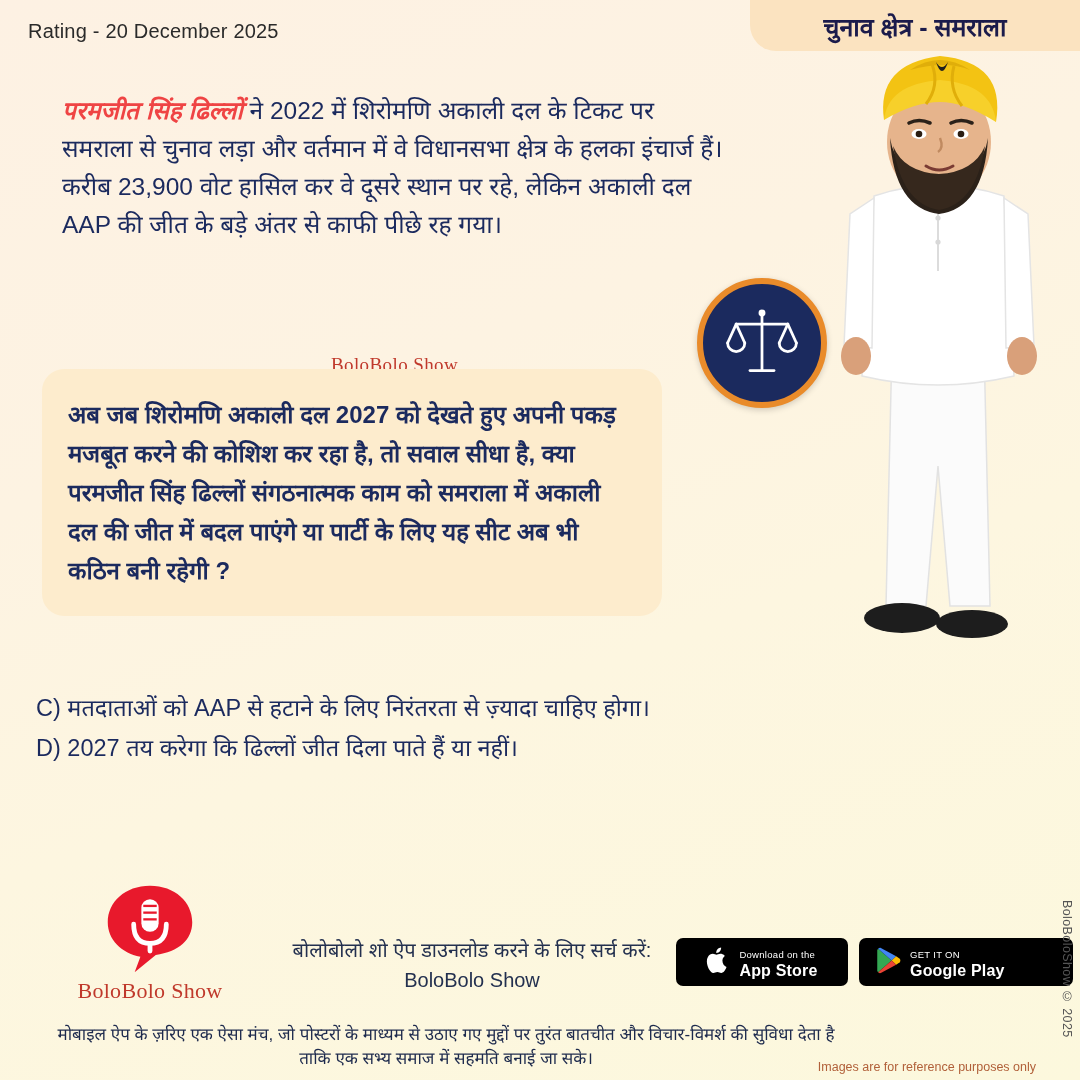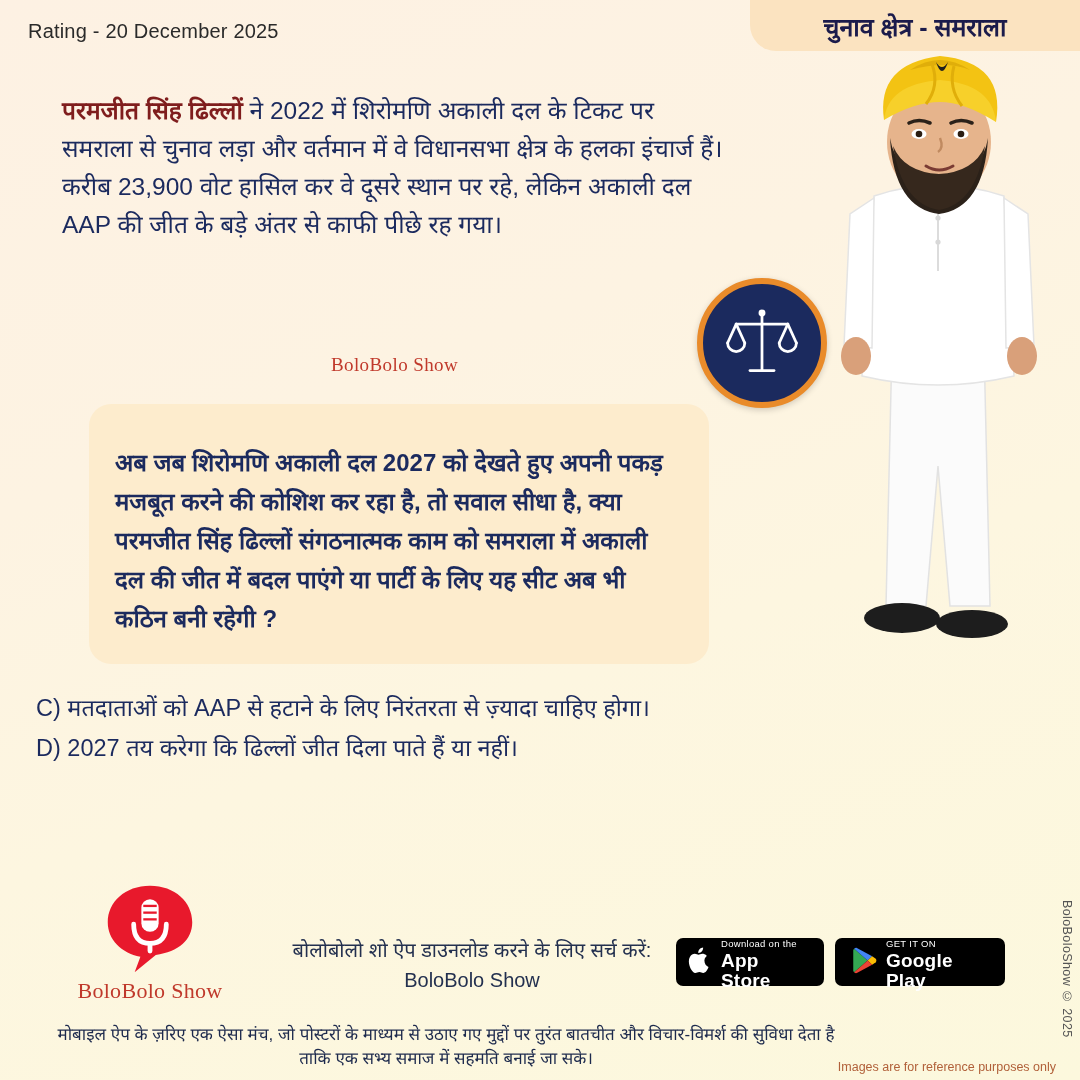--- a/index.html
+++ b/index.html
@@ -42,21 +42,21 @@
   .intro-block {
     position: absolute;
     top: 92px; left: 62px;
     width: 665px;
   }
   .intro-text {
     font-size: 24.5px;
     line-height: 1.55;
     color: #1b2a5e;
   }
-  .intro-text b { font-weight: bold; color: #7f1d1d; }
+  .intro-text b { font-weight: bold; color: #ef4444; font-style: italic; }
 
   .brand-mid {
     position: absolute;
     top: 354px; left: 62px;
     width: 665px;
     text-align: center;
     font-family: "Liberation Serif", serif;
     font-size: 19px;
     color: #c0392b;
     letter-spacing: .4px;
@@ -72,26 +72,25 @@
     border: 6px solid #e98b2a;
     display: flex;
     align-items: center;
     justify-content: center;
     box-shadow: 0 2px 6px rgba(0,0,0,.18);
   }
 
   
   .question-box {
     position: absolute;
-    top: 404px; left: 42px;
+    top: 369px; left: 42px;
     width: 620px;
-    padding: 40px 26px 26px 26px;
+    padding: 27px 26px 26px 26px;
     background: #fdeccd;
     border-radius: 22px;
-    margin-left: 47px;
   }
   .question-text {
     font-size: 24px;
     font-weight: bold;
     line-height: 1.62;
     color: #1b2a5e;
   }
 
   
   .options {
@@ -153,23 +152,23 @@
     height: 48px;
     background: #000;
     border-radius: 7px;
     display: flex;
     align-items: center;
     padding: 0 12px;
     gap: 9px;
     color: #fff;
   }
   .badge .sub { font-size: 9.5px; line-height: 1.1; letter-spacing: .3px; }
-  .badge .main { font-size: 19px; font-weight: bold; line-height: 1.05; letter-spacing: .2px; }
-  .badge-apple { width: 148px; justify-content: center; }
-  .badge-google { width: 170px; padding-left: 17px; }
+  .badge .main { font-size: 16px; font-weight: bold; line-height: 1.05; letter-spacing: .2px; }
+  .badge-apple { width: 172px; justify-content: center; }
+  .badge-google { width: 214px; padding-left: 17px; }
 
   .copyright-vert {
     position: absolute;
     right: 6px; top: 900px;
     font-size: 12.5px;
     color: #555;
     writing-mode: vertical-rl;
     letter-spacing: .4px;
   }
 
@@ -180,21 +179,21 @@
     padding: 12px 40px 8px 40px;
     text-align: center;
   }
   .disclaimer-text {
     font-size: 17px;
     line-height: 1.45;
     color: #1d2a4d;
   }
   .ref-note {
     position: absolute;
-    right: 24px; bottom: 6px;
+    right: 44px; bottom: 6px;
     font-size: 12.5px;
     color: #b1603a;
     padding-left: 18px;
   }
 </style>
 </head>
 <body>
 
 <div class="rating-label">Rating - 20 December 2025</div>
 

